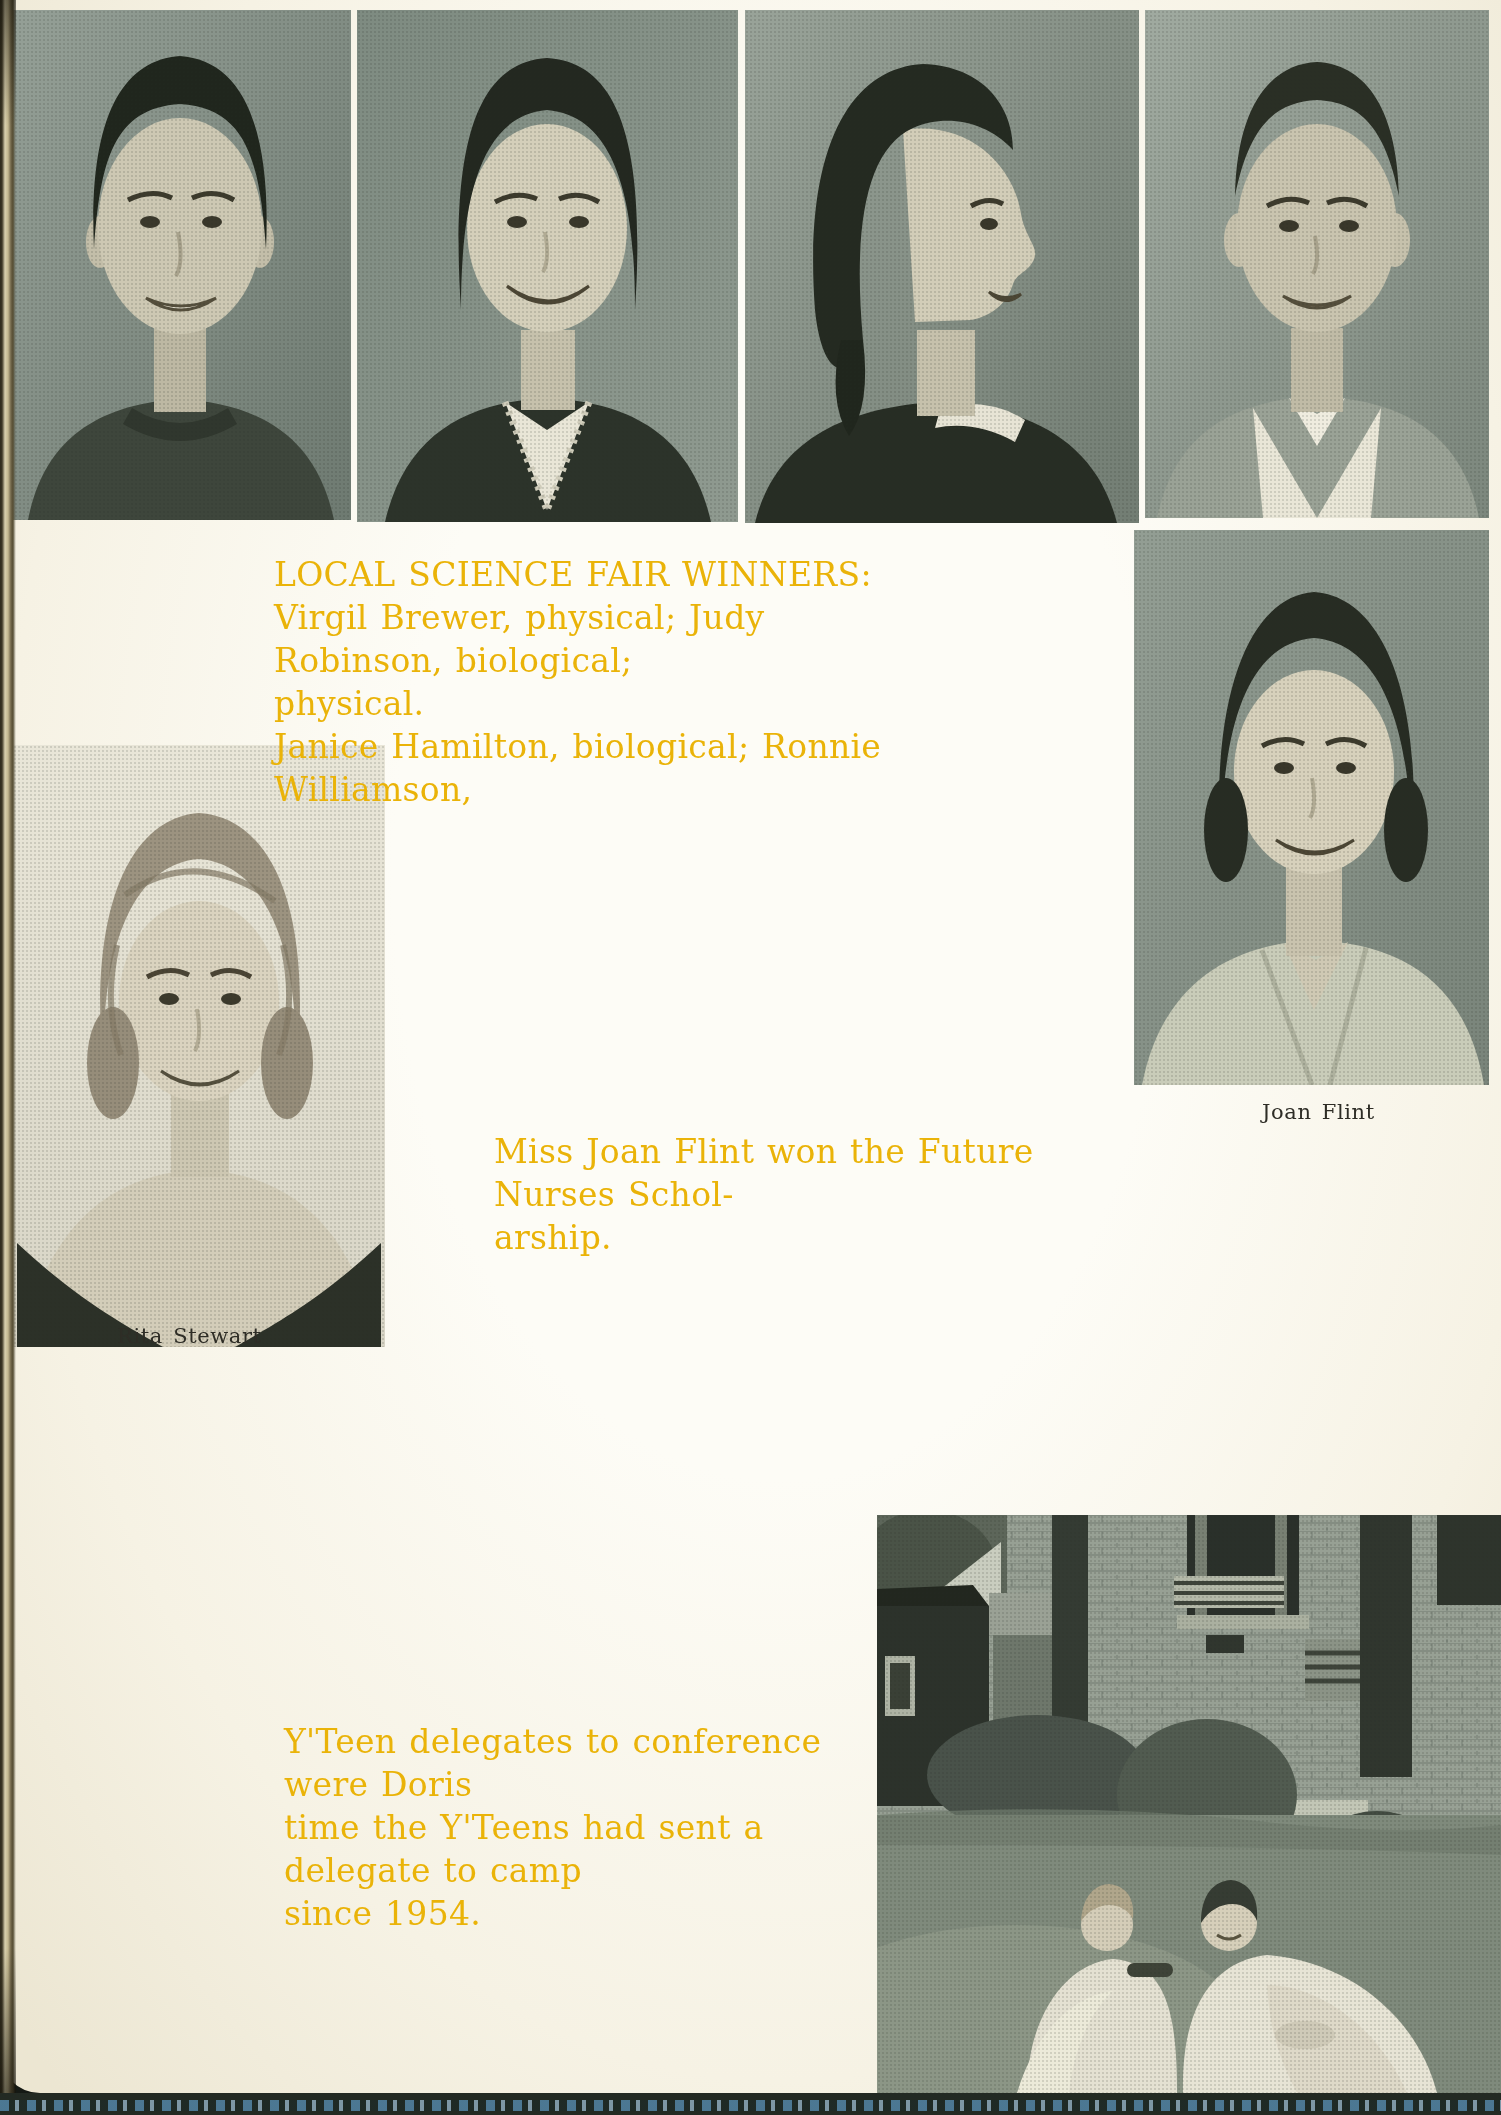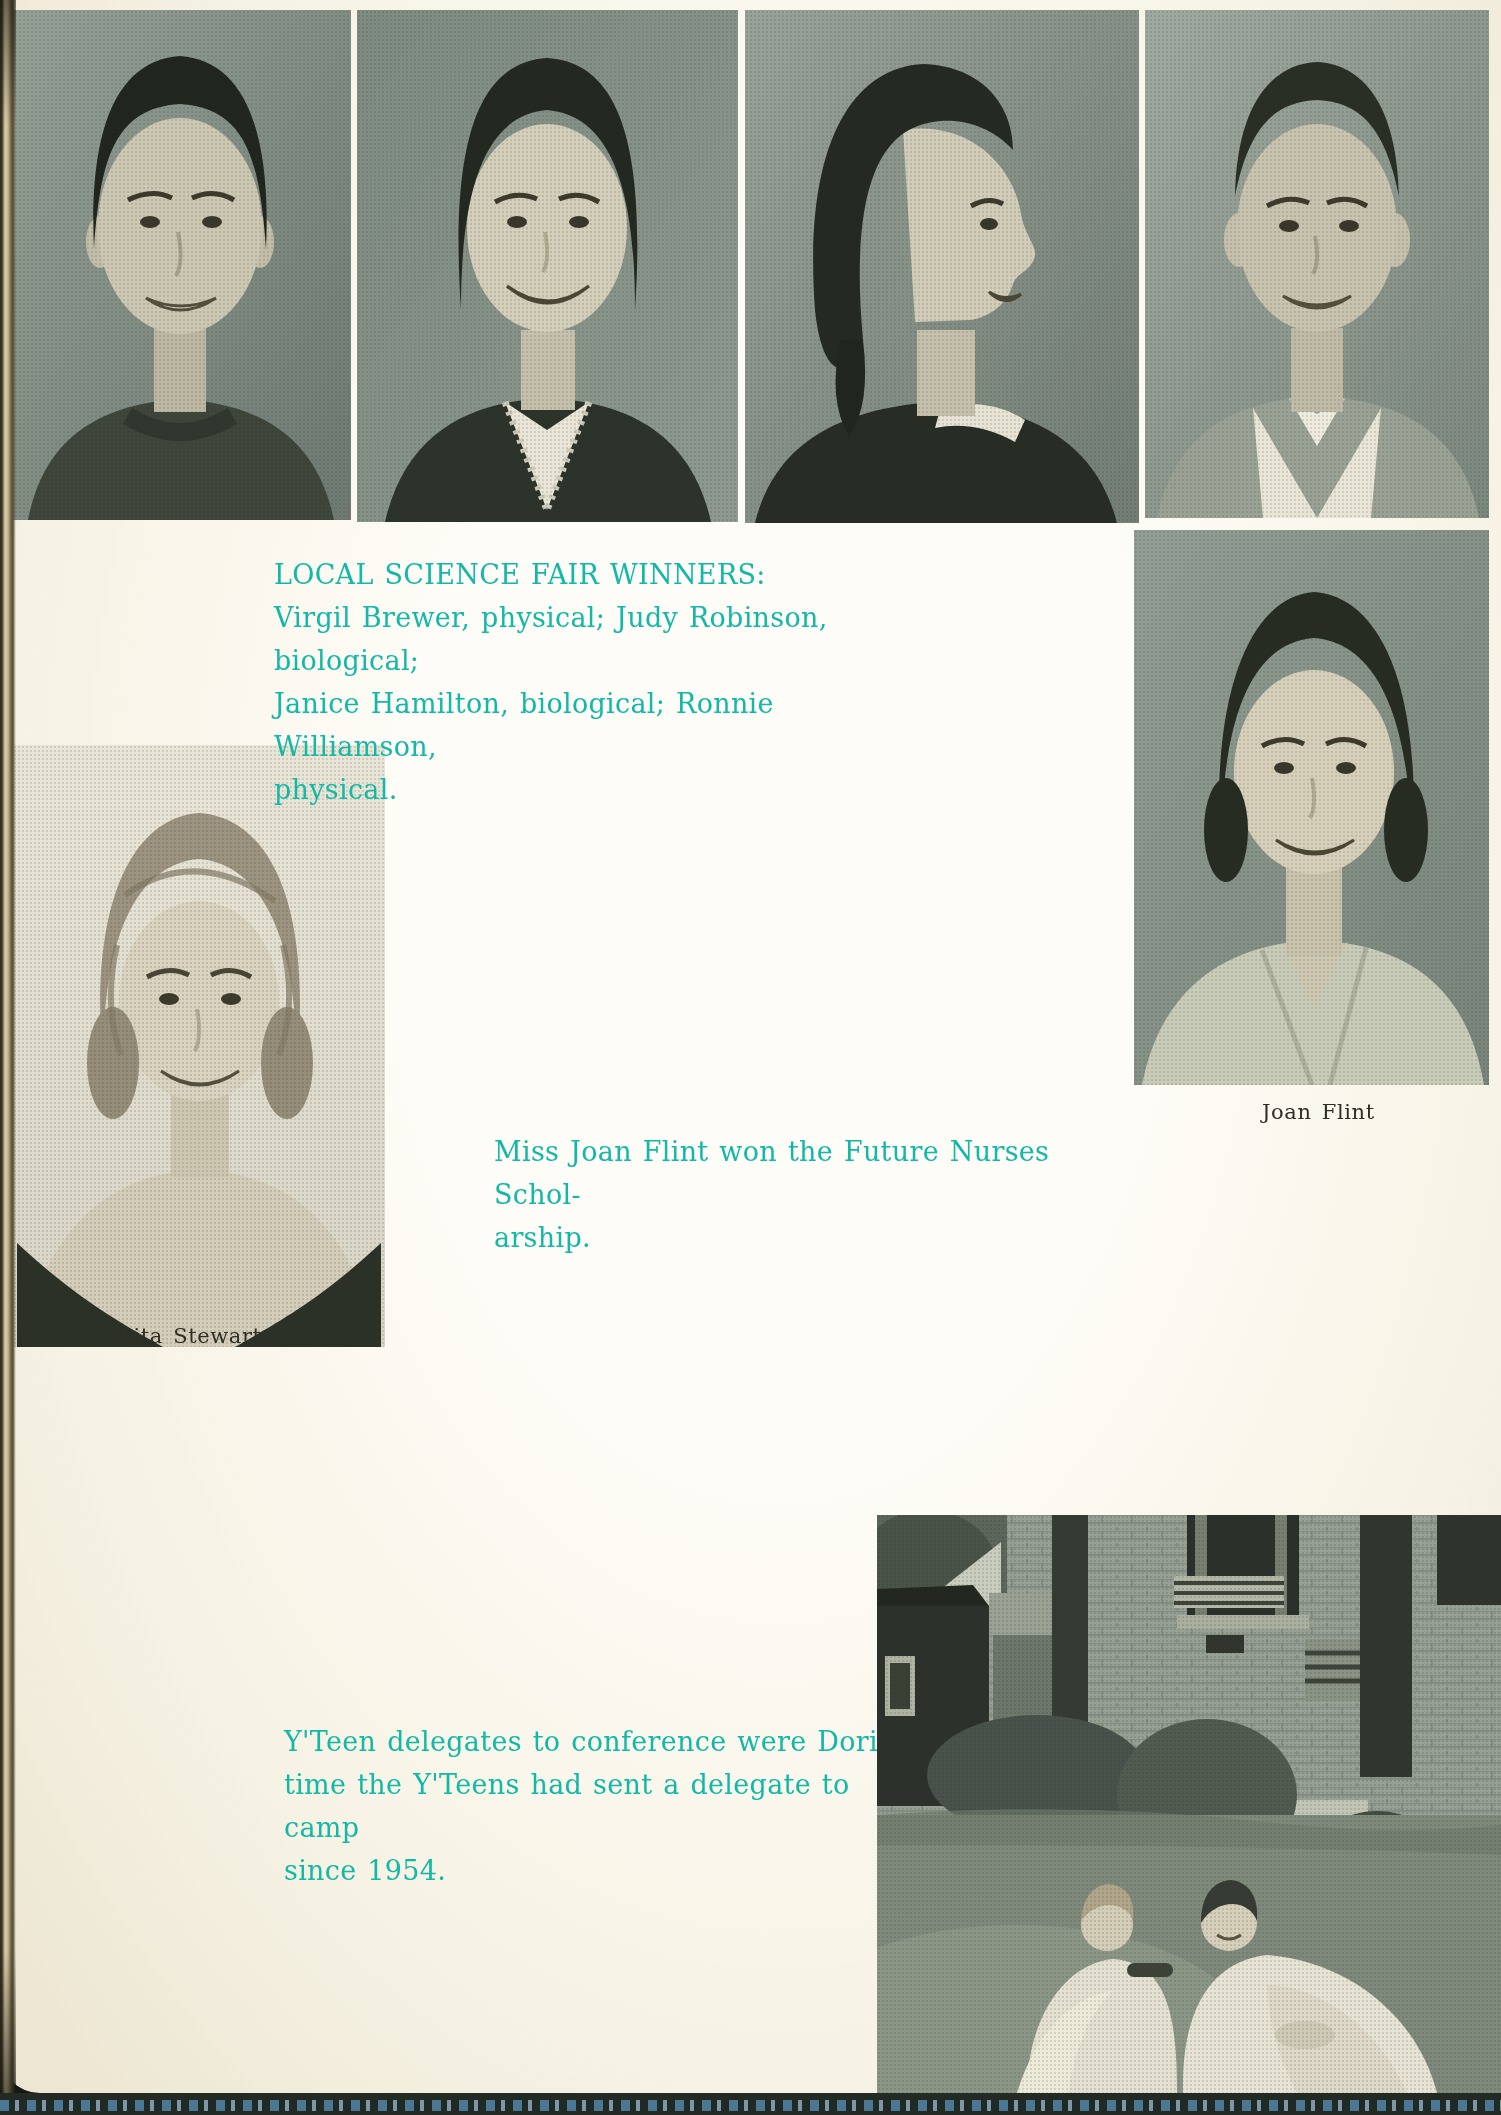--- a/index.html
+++ b/index.html
@@ -21,21 +21,21 @@
            background:repeating-linear-gradient(90deg,#50809f 0 9px,#1e2a26 9px 15px,#87a3b4 15px 19px,#1e2a26 19px 27px);
            opacity:.9;}
   
   .photo{position:absolute;margin:0;padding:0;overflow:hidden;
          box-shadow:inset 0 0 40px rgba(30,36,28,.25);}
   .photo svg{display:block;width:100%;height:100%;}
   .photo::after{content:"";position:absolute;inset:0;pointer-events:none;
          background-image:radial-gradient(rgba(38,44,36,.14) 1px,transparent 1.4px);
          background-size:4px 4px;}
   
-  .textblock{position:absolute;color:#14b8a6;font-size:27px;line-height:43px;
+  .textblock{position:absolute;color:#eab308;font-size:33px;line-height:43px;
              letter-spacing:.3px;word-spacing:2px;}
   .caption{position:absolute;color:#2e2d26;font-size:21px;letter-spacing:.6px;word-spacing:3px;}
 </style>
 </head>
 <body>
 
 <div class="stage">
   <div class="paper"></div>
 
   <figure class="photo" style="left:10px;top:10px;width:341px;height:510px">
@@ -184,22 +184,22 @@
       <ellipse cx="218" cy="254" rx="10" ry="6" fill="#3c3a2c"></ellipse>
       <path d="M184,264 q5,28 -2,42" stroke="#b4ad96" stroke-width="4" fill="none"></path>
       <path d="M148,326 q38,28 78,0 q-39,26 -78,0 Z" fill="#f2efe2" stroke="#55503e" stroke-width="3"></path>
     </svg>
   </figure>
   <div class="caption" style="left:117px;top:1324px">Rita Stewart</div>
 
   <div class="textblock" style="left:274px;top:553px;width:660px">
     <div>LOCAL SCIENCE FAIR WINNERS:</div>
     <div>Virgil Brewer, physical; Judy Robinson, biological;</div>
+    <div>physical.</div>
     <div>Janice Hamilton, biological; Ronnie Williamson,</div>
-    <div>physical.</div>
   </div>
 
 
   <div class="textblock" style="left:494px;top:1130px;width:600px">
     <div>Miss Joan Flint won the Future Nurses Schol-</div>
     <div>arship.</div>
   </div>
 
   <div class="textblock" style="left:284px;top:1720px;width:620px">
     <div>Y'Teen delegates to conference were Doris</div>

